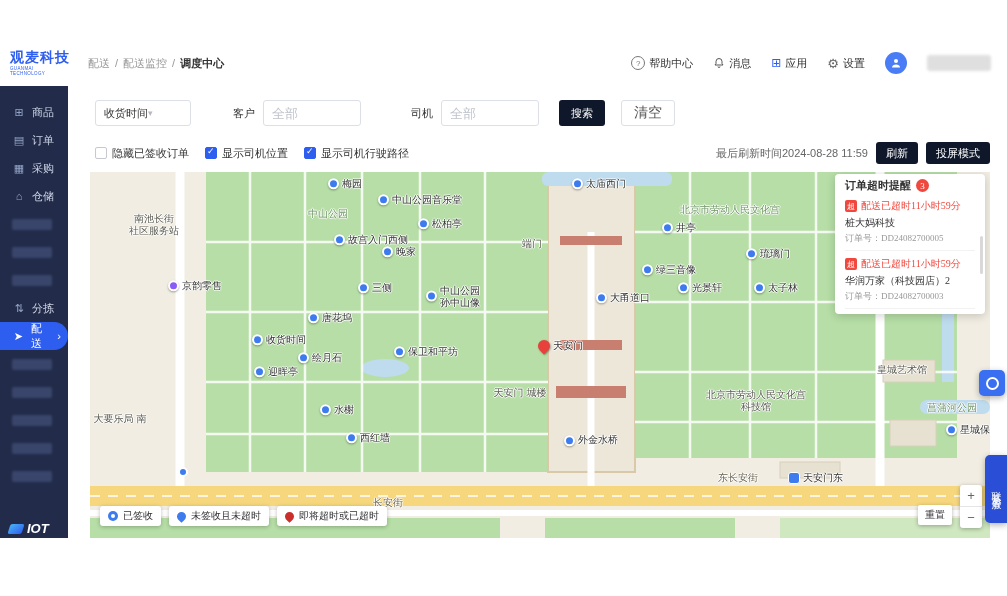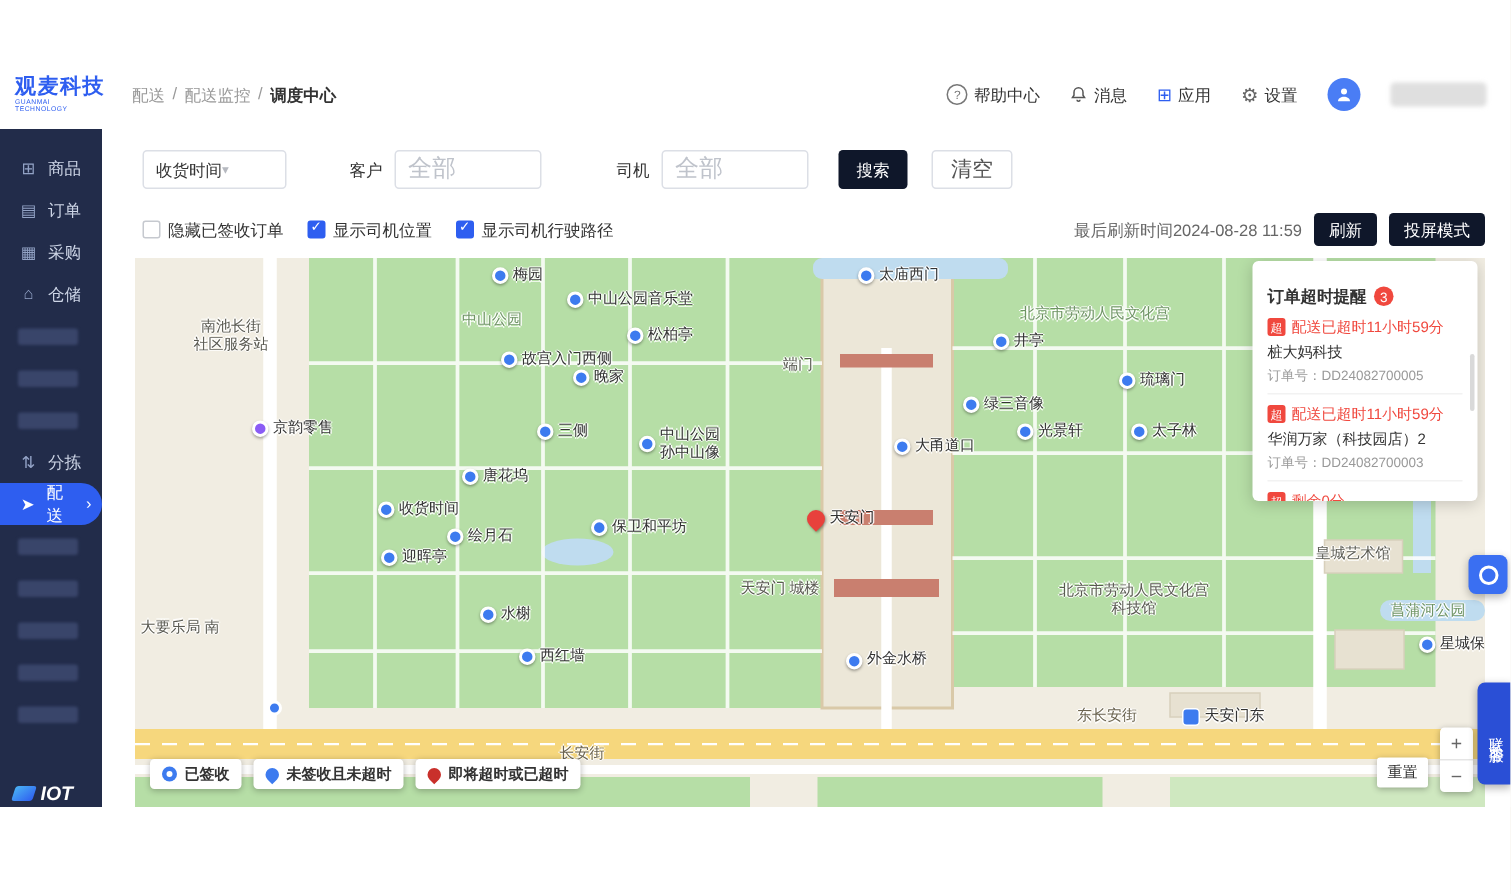--- a/index.html
+++ b/index.html
@@ -42,21 +42,21 @@
   .filter-bar{display:flex;align-items:center;padding:14px 17px 0 27px;gap:8px;font-size:11px;}
   .ctl{height:26px;box-sizing:border-box;border:1px solid #dcdfe6;border-radius:3px;background:#fff;
        display:flex;align-items:center;padding:0 8px;color:#333;}
   .select{width:96px;cursor:pointer;}
   .chev{color:#b6b9c0;font-size:9px;}
   .date{width:116px;justify-content:space-between;cursor:pointer;}
   .fl-label{color:#333;}
   .lbl-customer{margin-left:34px;}
   .lbl-driver{margin-left:42px;}
   .inputwrap{width:98px;padding:0 6px;}
-  .inputwrap input{border:none;outline:none;width:100%;font-size:16px;font-family:inherit;color:#333;background:transparent;}
+  .inputwrap input{border:none;outline:none;width:100%;font-size:13px;font-family:inherit;color:#333;background:transparent;}
   .inputwrap input::placeholder{color:#bfc3cb;}
   .btn-primary{height:26px;padding:0 12px;background:#0f172a;color:#fff;border:none;border-radius:3px;
                font-size:11px;font-family:inherit;cursor:pointer;margin-left:12px;}
   .btn-plain{height:26px;padding:0 12px;background:#fff;color:#555;border:1px solid #dcdfe6;border-radius:3px;
              font-size:14px;font-family:inherit;cursor:pointer;margin-left:8px;}
   .btn-primary.sm{height:22px;padding:0 10px;margin-left:8px;}
 
   .toggle-row{display:flex;align-items:center;padding:16px 17px 8px 27px;font-size:11px;height:22px;}
   .cb{width:12px;height:12px;border:1px solid #c6c9cf;border-radius:2px;background:#fff;box-sizing:border-box;
       position:relative;cursor:pointer;flex:none;margin-right:5px;}
@@ -77,38 +77,38 @@
   .ml.park .ml-t{color:#6f9465;}
   .ml.road .ml-t{color:#6b6450;}
   .pin{display:inline-block;width:11px;height:11px;border-radius:50%;background:#3d7bef;border:2px solid #fff;
        box-sizing:border-box;box-shadow:0 1px 2px rgba(0,0,0,.35);flex:none;}
   .pin.p{background:#8a5cf5;}
   .pin.r{width:12px;height:12px;border:none;border-radius:50% 50% 50% 0;transform:rotate(-45deg);background:#e8413c;box-shadow:0 1px 2px rgba(0,0,0,.4);}
   .stn{width:12px;height:12px;background:#3d7bef;border:1px solid #fff;border-radius:3px;display:inline-block;box-sizing:border-box;flex:none;}
   .mapdot{width:10px;height:10px;background:#3d7bef;border:2px solid #fff;border-radius:50%;display:inline-block;box-sizing:border-box;}
 
   
-  .overlay{position:absolute;top:2px;right:5px;width:150px;height:160px;background:#fff;border-radius:4px;
-           box-shadow:0 2px 10px rgba(0,0,0,.18);padding:16px 10px 0;box-sizing:border-box;overflow:hidden;}
+  .overlay{position:absolute;top:2px;right:5px;width:150px;height:140px;background:#fff;border-radius:4px;
+           box-shadow:0 2px 10px rgba(0,0,0,.18);padding:4px 10px 0;box-sizing:border-box;overflow:hidden;font-family:Liberation Serif, serif;}
   .ov-head{display:flex;align-items:center;gap:5px;font-size:11px;font-weight:bold;color:#333;}
   .ov-badge{min-width:13px;height:13px;border-radius:7px;background:#f0483e;color:#fff;font-size:9px;font-weight:normal;
             display:flex;align-items:center;justify-content:center;padding:0 2px;box-sizing:border-box;}
   .ov-item{padding:6px 0 5px;border-bottom:1px solid #f2f2f2;cursor:pointer;}
   .ov-r1{display:flex;align-items:center;gap:4px;}
   .ov-tag{width:12px;height:12px;background:#f0483e;color:#fff;font-size:8px;border-radius:2px;
           display:flex;align-items:center;justify-content:center;flex:none;}
   .ov-status{color:#f0483e;font-size:10px;}
   .ov-name{color:#333;font-size:10px;margin-top:3px;}
   .ov-no{color:#999;font-size:9px;margin-top:2px;}
   .ov-scroll{position:absolute;right:2px;top:62px;width:3px;height:38px;background:#d9d9d9;border-radius:2px;cursor:pointer;}
 
   
   .legend{position:absolute;left:10px;bottom:12px;display:flex;gap:8px;}
   .legend-pill{background:#fff;border-radius:3px;box-shadow:0 1px 4px rgba(0,0,0,.25);padding:3px 8px;
-               font-size:10px;color:#333;display:flex;align-items:center;gap:5px;font-weight:bold;}
+               font-size:10px;color:#333;display:flex;align-items:center;gap:5px;}
   .lg-dot{width:10px;height:10px;border-radius:50%;background:#3d7bef;display:inline-block;position:relative;}
   .lg-dot:after{content:"";position:absolute;left:3px;top:3px;width:4px;height:4px;background:#fff;border-radius:50%;}
   .lg-pin{width:9px;height:9px;border-radius:50% 50% 50% 0;transform:rotate(-45deg);display:inline-block;}
   .lg-pin.b{background:#3d7bef;}
   .lg-pin.r{background:#c9302b;}
 
   
   .zoom{position:absolute;right:8px;bottom:10px;width:22px;background:#fff;border-radius:3px;
         box-shadow:0 1px 4px rgba(0,0,0,.3);text-align:center;color:#666;font-size:13px;z-index:4;}
   .zoom div{height:21px;line-height:21px;cursor:pointer;}

